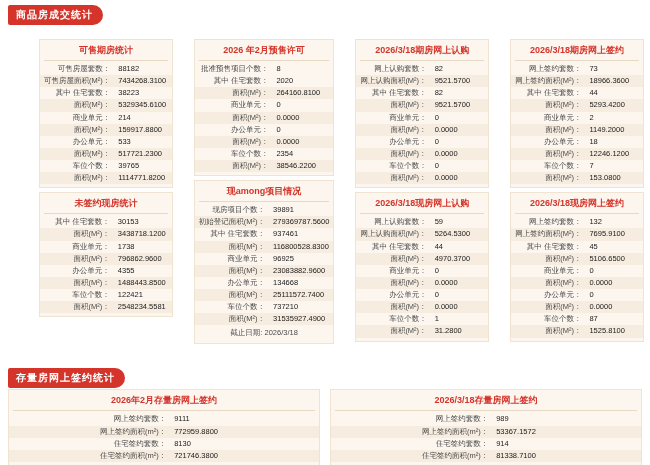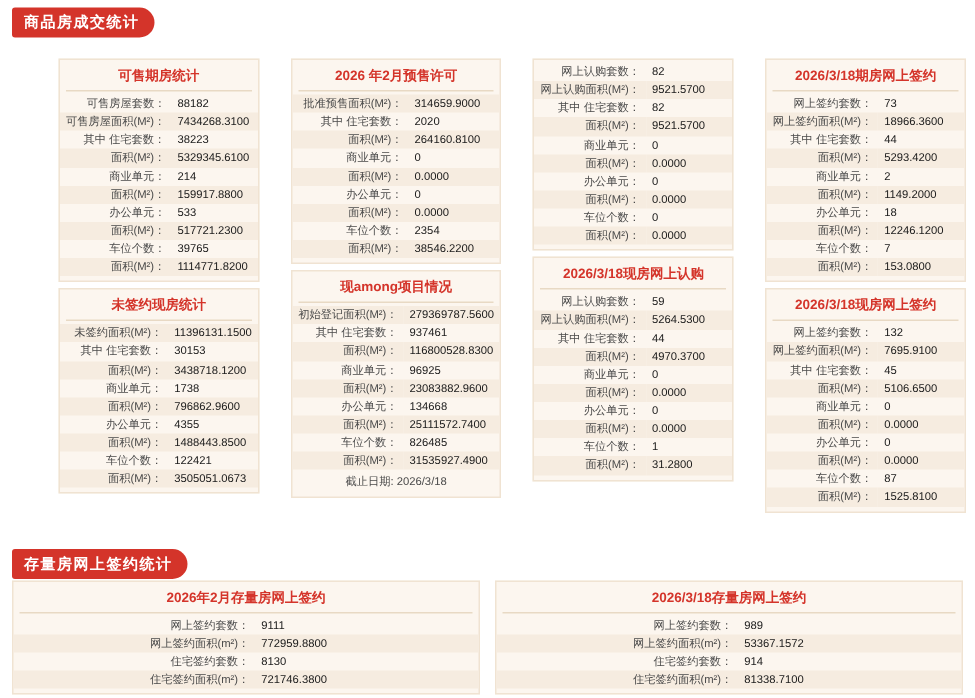--- a/index.html
+++ b/index.html
@@ -142,24 +142,20 @@
               <td class="k">面积(M²)：</td>
               <td class="v">1114771.8200</td>
             </tr>
       </tbody>
         </table>
     </div>
     <div class="card">
       <div class="card-hd">未签约现房统计</div>
       <table class="kv">
         <tbody>
-        <tr class="alt">
-              <td class="k">未签约面积(M²)：</td>
-              <td class="v">11396131.1500</td>
-            </tr>
         <tr>
               <td class="k">其中  住宅套数：</td>
               <td class="v">30153</td>
             </tr>
         <tr class="alt">
               <td class="k">面积(M²)：</td>
               <td class="v">3438718.1200</td>
             </tr>
         <tr>
               <td class="k">商业单元：</td>
@@ -176,35 +172,35 @@
         <tr class="alt">
               <td class="k">面积(M²)：</td>
               <td class="v">1488443.8500</td>
             </tr>
         <tr>
               <td class="k">车位个数：</td>
               <td class="v">122421</td>
             </tr>
         <tr class="alt">
               <td class="k">面积(M²)：</td>
-              <td class="v">3505051.0673</td>
+              <td class="v">2548234.5581</td>
             </tr>
       </tbody>
         </table>
     </div>
   </div>
 
   <div class="col">
     <div class="card">
       <div class="card-hd">2026 年2月预售许可</div>
       <table class="kv">
         <tbody>
-        <tr class="alt">
-              <td class="k">批准预售面积(M²)：</td>
-              <td class="v">314659.9000</td>
+            <tr>
+              <td class="k">批准预售项目个数：</td>
+              <td class="v">8</td>
             </tr>
         <tr>
               <td class="k">其中  住宅套数：</td>
               <td class="v">2020</td>
             </tr>
         <tr class="alt">
               <td class="k">面积(M²)：</td>
               <td class="v">264160.8100</td>
             </tr>
         <tr>
@@ -231,20 +227,24 @@
               <td class="k">面积(M²)：</td>
               <td class="v">38546.2200</td>
             </tr>
       </tbody>
         </table>
     </div>
     <div class="card">
       <div class="card-hd">现among项目情况</div>
       <table class="kv">
         <tbody>
+            <tr>
+              <td class="k">现房项目个数：</td>
+              <td class="v">39891</td>
+            </tr>
         <tr class="alt">
               <td class="k">初始登记面积(M²)：</td>
               <td class="v">279369787.5600</td>
             </tr>
         <tr>
               <td class="k">其中  住宅套数：</td>
               <td class="v">937461</td>
             </tr>
         <tr class="alt">
               <td class="k">面积(M²)：</td>
@@ -261,34 +261,35 @@
         <tr>
               <td class="k">办公单元：</td>
               <td class="v">134668</td>
             </tr>
         <tr class="alt">
               <td class="k">面积(M²)：</td>
               <td class="v">25111572.7400</td>
             </tr>
         <tr>
               <td class="k">车位个数：</td>
-              <td class="v">826485</td>
+              <td class="v">737210</td>
             </tr>
         <tr class="alt">
               <td class="k">面积(M²)：</td>
               <td class="v">31535927.4900</td>
             </tr>
       </tbody>
         </table>
       <div class="footnote">截止日期: 2026/3/18</div>
     </div>
   </div>
 
   <div class="col">
     <div class="card">
+      <div class="card-hd">2026/3/18期房网上认购</div>
       <table class="kv">
         <tbody>
             <tr>
               <td class="k">网上认购套数：</td>
               <td class="v">82</td>
             </tr>
         <tr class="alt">
               <td class="k">网上认购面积(M²)：</td>
               <td class="v">9521.5700</td>
             </tr>

